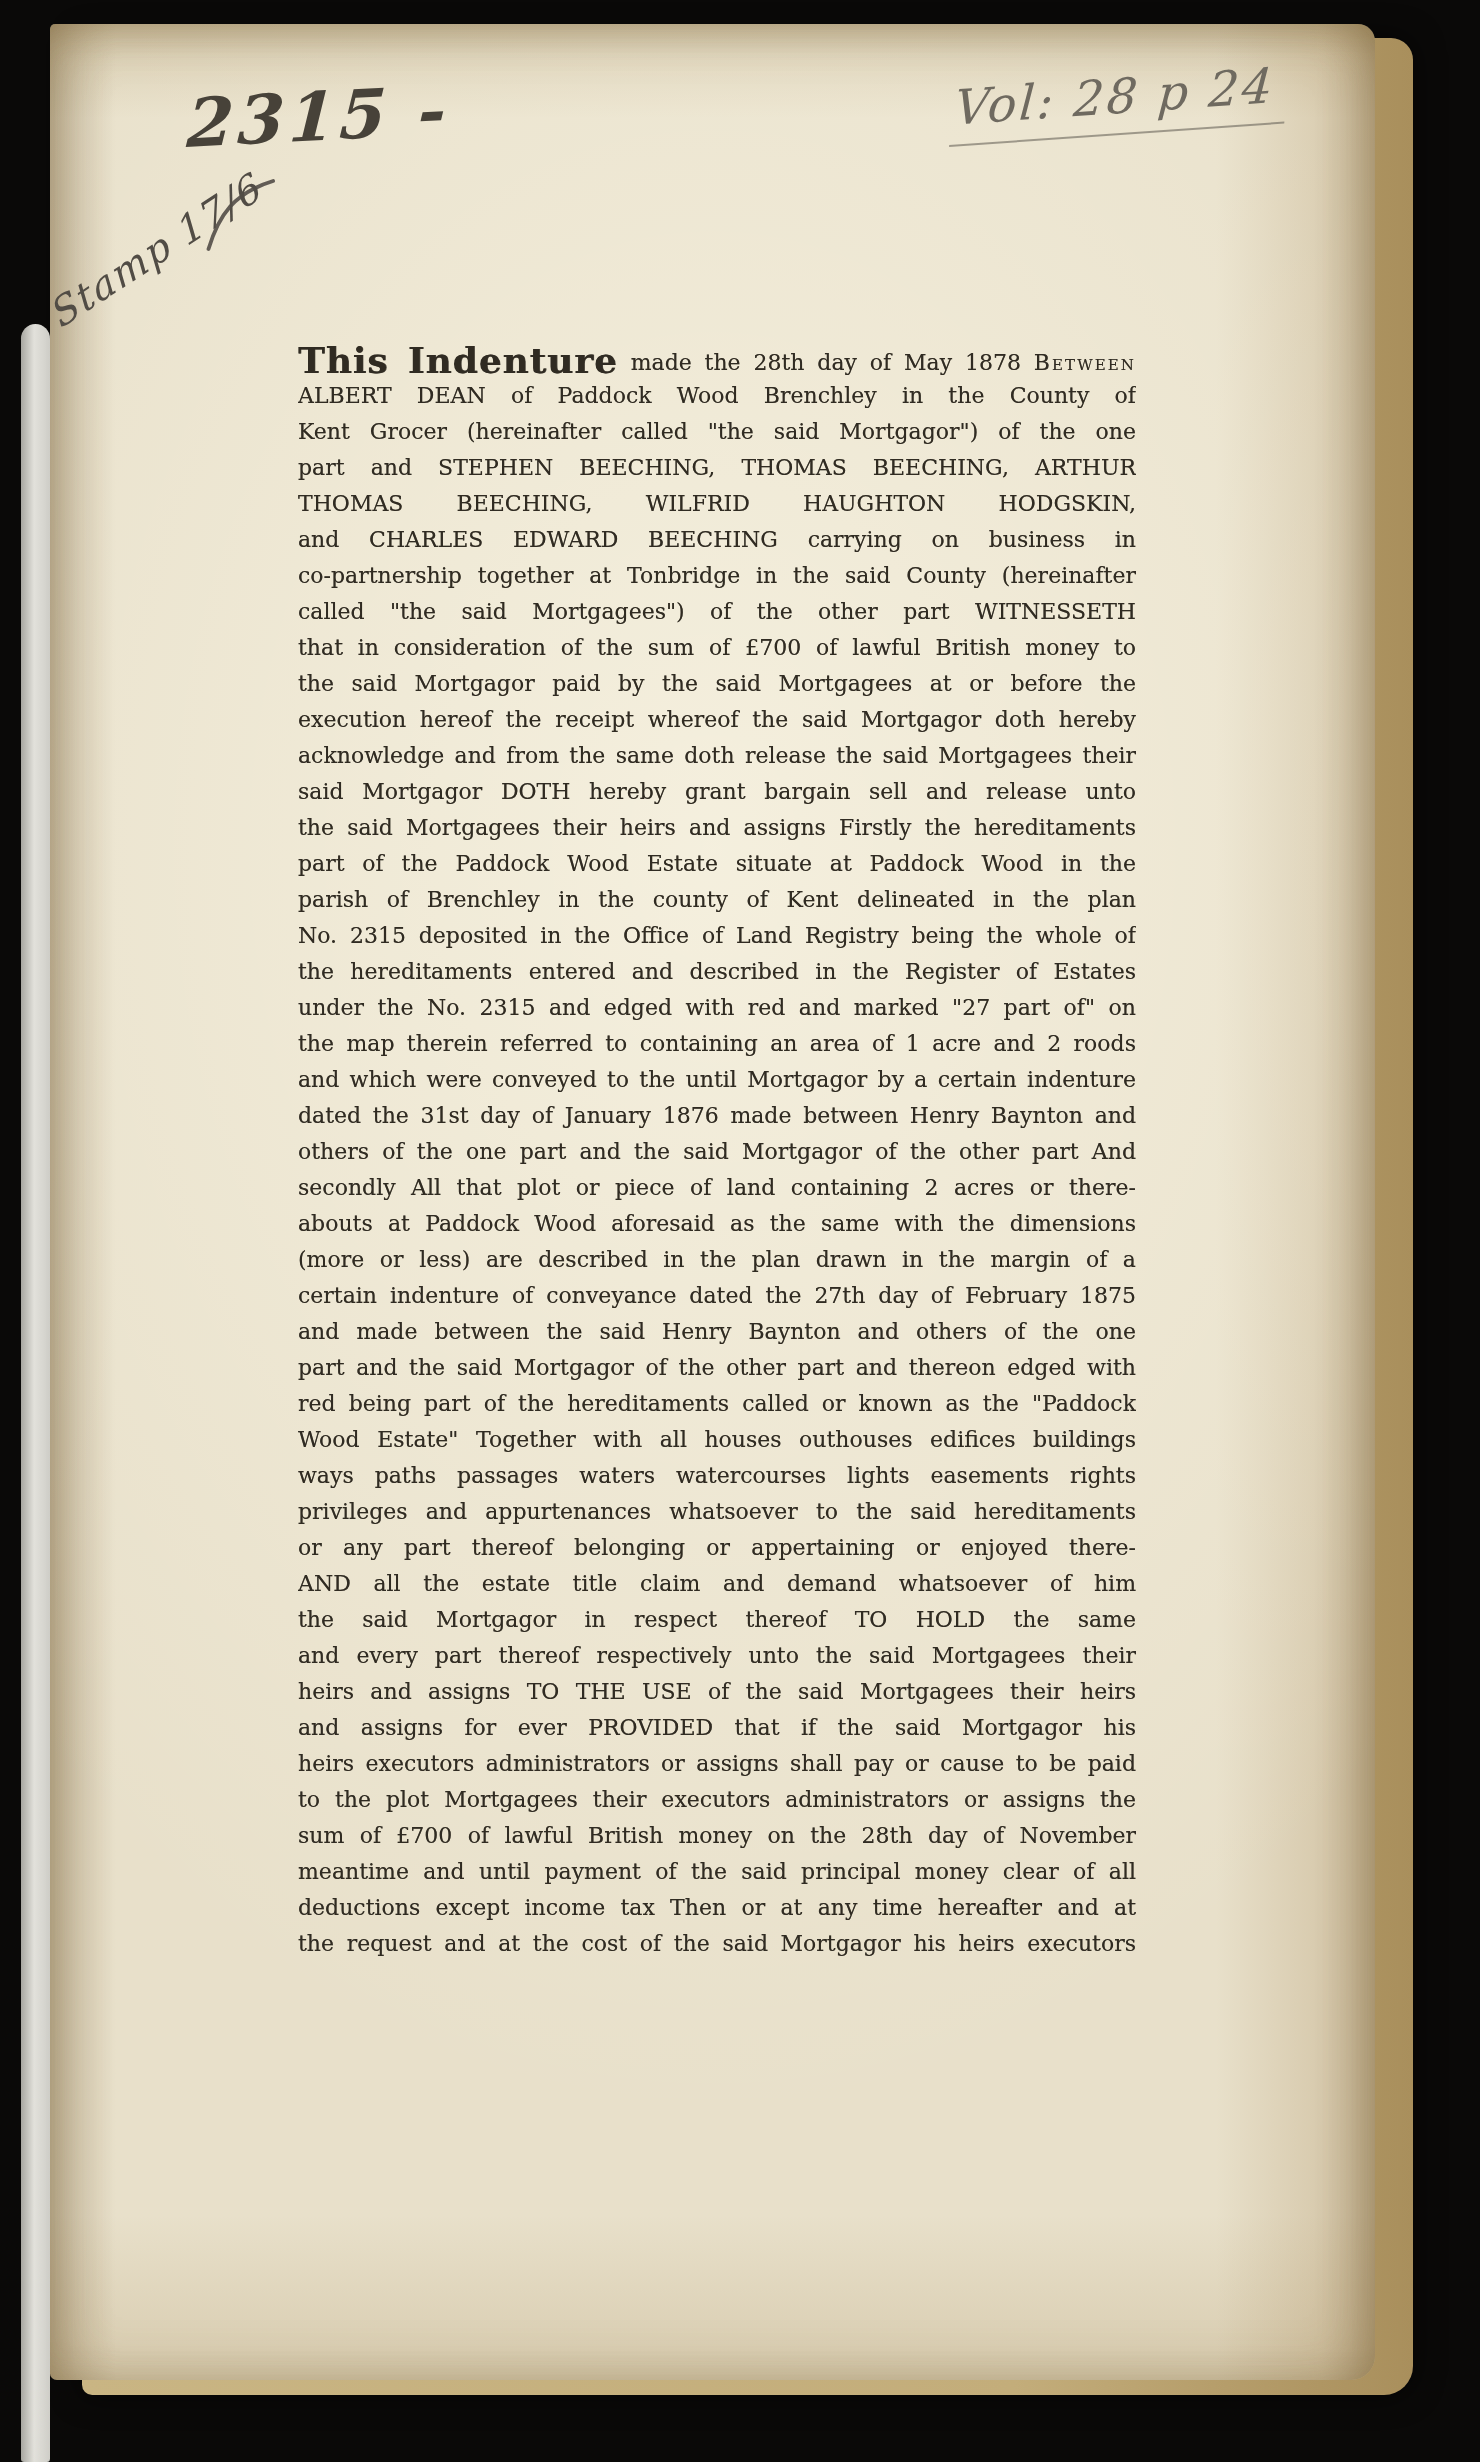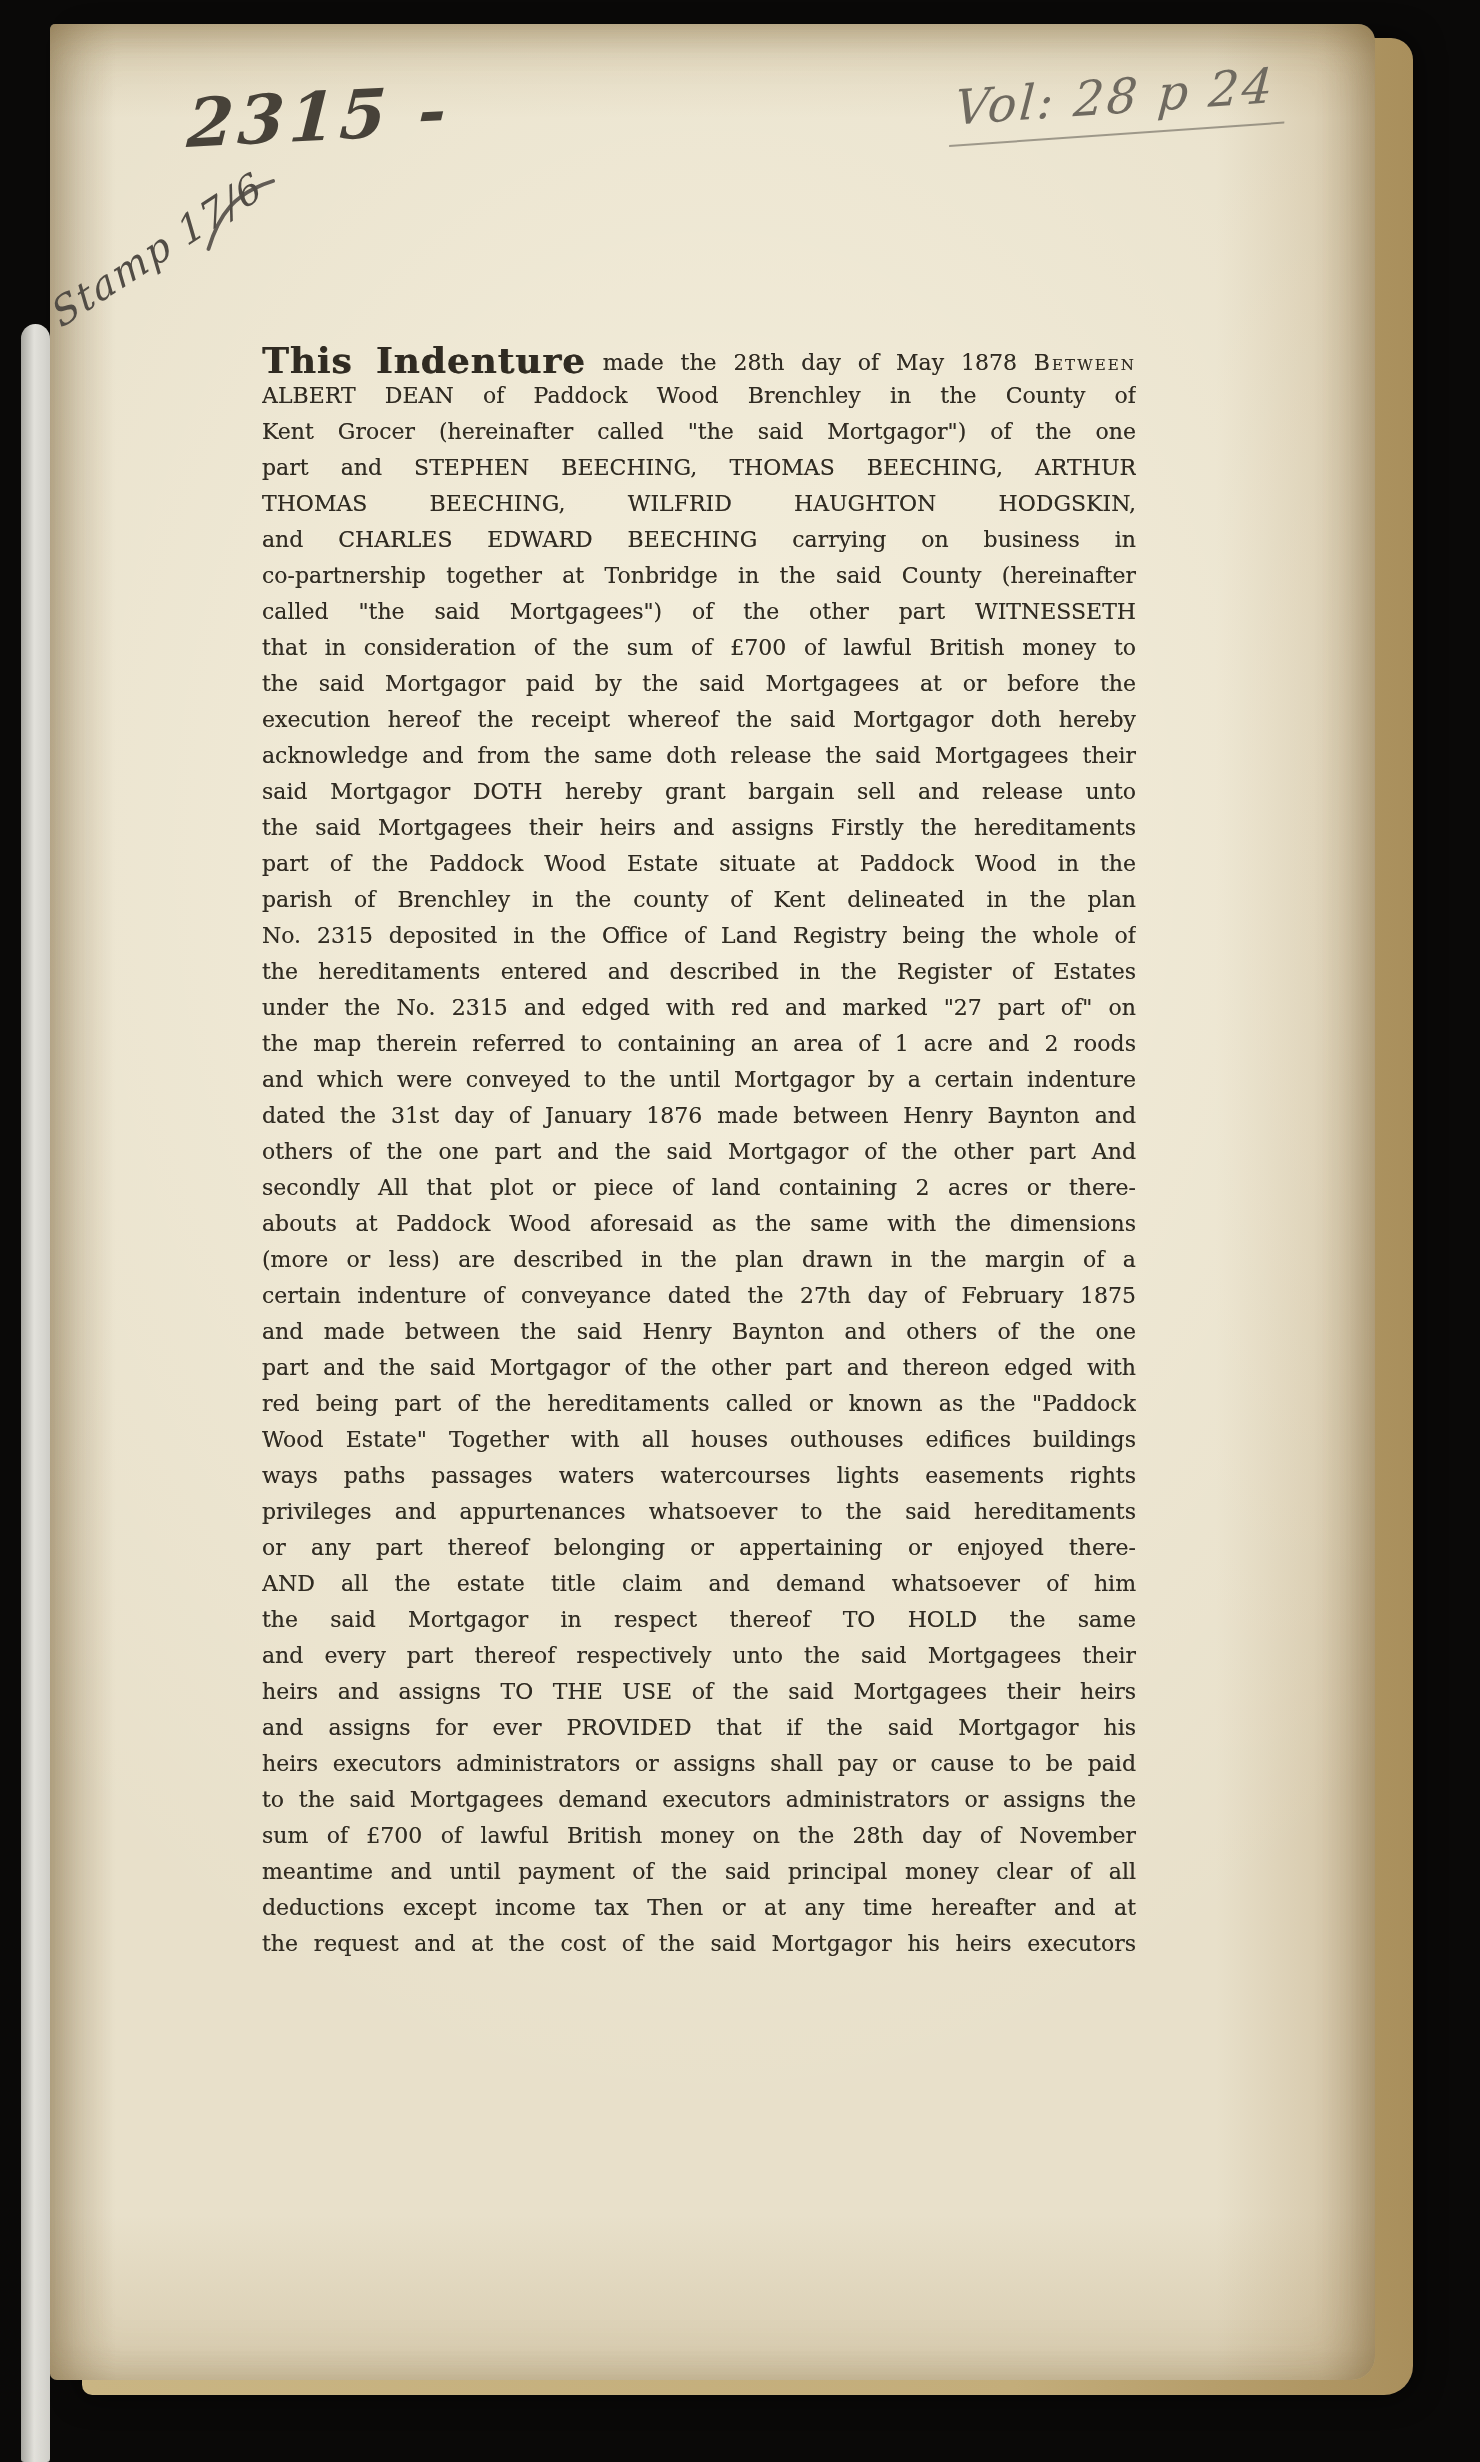--- a/index.html
+++ b/index.html
@@ -78,20 +78,21 @@
     font-size:22px;
     text-shadow:0 0 0.5px rgba(48,43,34,.55);
   }
   .doc-line{
     line-height:36px;
     height:36px;
     overflow:hidden;
     text-align:justify;
     -moz-text-align-last:justify;
     text-align-last:justify;
+    margin-left:36px;
   }
   .first-line{overflow:visible;}
   .blackletter{
     font-size:36px;
     font-weight:bold;
     letter-spacing:0.9px;
     text-shadow:0.6px 0 0 rgba(48,43,34,.8);
     vertical-align:-2.6px;
   }
   .sc{
@@ -158,21 +159,21 @@
           <div class="doc-line">Wood Estate"  Together with all houses outhouses edifices buildings</div>
           <div class="doc-line">ways paths passages waters watercourses lights easements rights</div>
           <div class="doc-line">privileges and appurtenances whatsoever to the said hereditaments</div>
           <div class="doc-line">or any part thereof belonging or appertaining or enjoyed there-</div>
           <div class="doc-line">AND all the estate title claim and demand whatsoever of him</div>
           <div class="doc-line">the said Mortgagor in respect thereof  TO HOLD the same</div>
           <div class="doc-line">and every part thereof respectively unto the said Mortgagees their</div>
           <div class="doc-line">heirs and assigns  TO THE USE of the said Mortgagees their heirs</div>
           <div class="doc-line">and assigns for ever  PROVIDED that if the said Mortgagor his</div>
           <div class="doc-line">heirs executors administrators or assigns shall pay or cause to be paid</div>
-          <div class="doc-line">to the said Mortgagees demand executors administrators or assigns the</div>
+          <div class="doc-line">to the plot Mortgagees their executors administrators or assigns the</div>
           <div class="doc-line">sum of £700 of lawful British money on the 28th day of November</div>
           <div class="doc-line">meantime and until payment of the said principal money clear of all</div>
           <div class="doc-line">deductions except income tax   Then or at any time hereafter and at</div>
           <div class="doc-line">the request and at the cost of the said Mortgagor his heirs executors</div>
         </div>
     </div>
 
   </div>
 </div>
 

